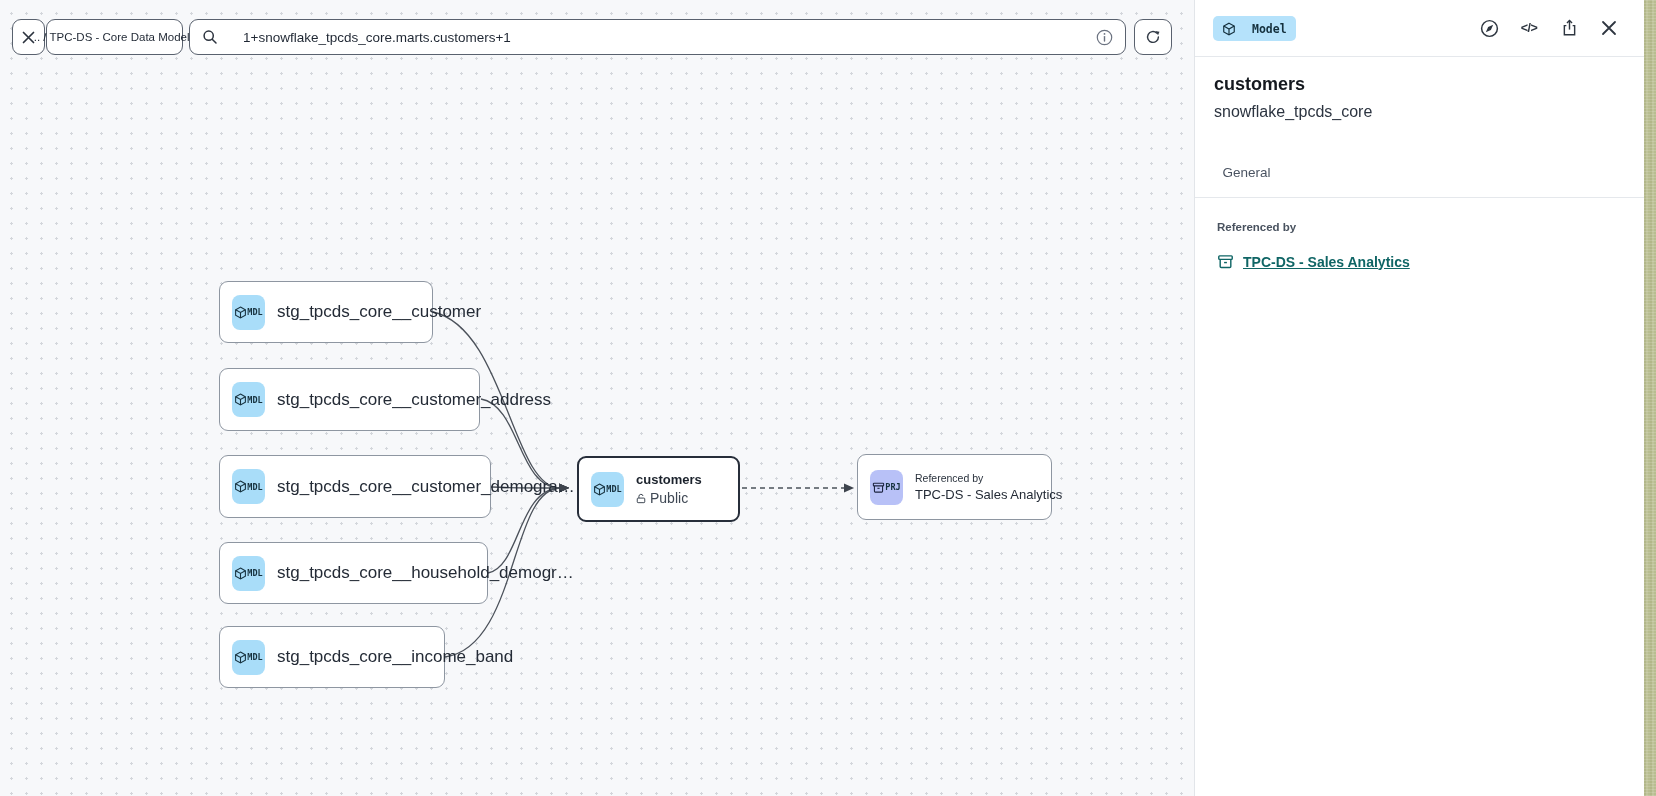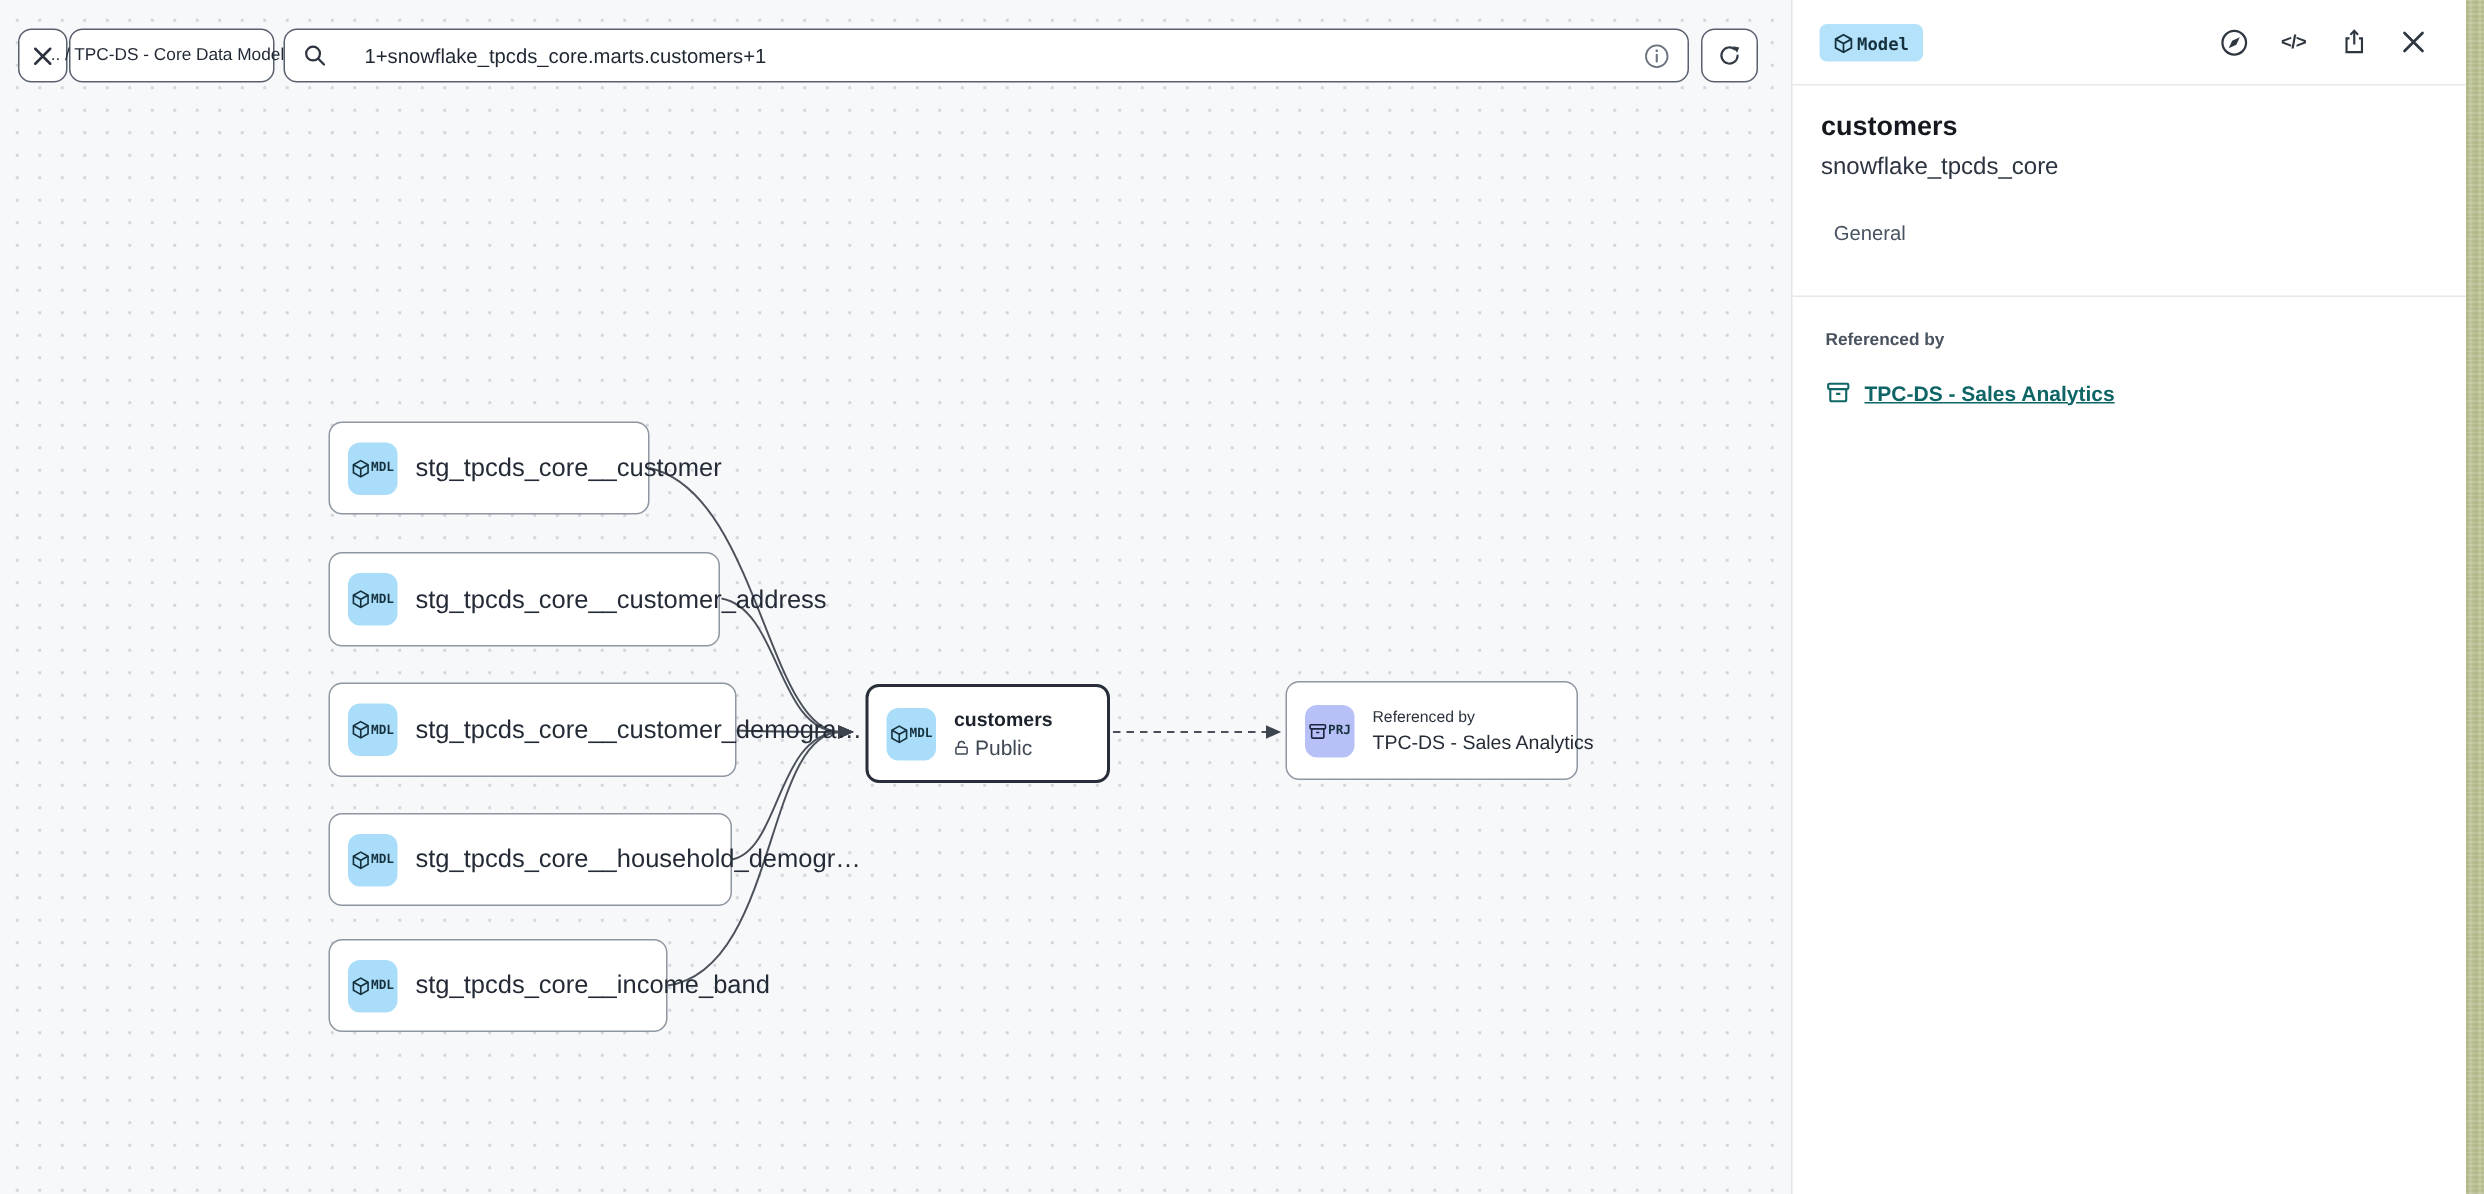--- a/index.html
+++ b/index.html
@@ -56,34 +56,34 @@
   .gnode .kicker { font-size:10.5px; color:#2a323d; }
 
   
   #panel {
     position:absolute; left:1194px; top:0; width:450px; height:796px;
     background:#fff; border-left:1px solid #e2e5e9;
   }
   #panel-head { position:relative; height:57px; border-bottom:1px solid #e5e8ec; }
   #model-badge {
     position:absolute; left:18px; top:16px; height:25px; padding:0 9px;
-    background:#b5e2fb; border-radius:5px; display:flex; align-items:center; gap:2px;
+    background:#b5e2fb; border-radius:5px; display:flex; align-items:center; gap:16px;
     font-family:"DejaVu Sans Mono", monospace; font-size:11.5px; font-weight:bold; color:#14303d;
   }
   .head-actions { position:absolute; right:22px; top:15px; display:flex; gap:14px; align-items:center; }
   .icon-btn { width:26px; height:26px; display:flex; align-items:center; justify-content:center; cursor:pointer; color:#2e3640; }
   .icon-btn svg { display:block; }
   .code-glyph { font-size:12.5px; font-weight:bold; letter-spacing:-0.5px; color:#2e3640; }
 
   #panel-title { position:absolute; left:19px; top:74px; font-size:18px; font-weight:700; color:#15191f; }
   #panel-subtitle { position:absolute; left:19px; top:103px; font-size:16px; color:#2c3440; }
 
   #tabs { position:absolute; left:0; top:148px; width:100%; height:50px; border-bottom:1px solid #e5e8ec; display:flex; }
   .tab {
-    position:relative; height:100%; display:flex; align-items:flex-start; justify-content:center;
+    position:relative; height:100%; display:flex; align-items:center; justify-content:center;
     gap:8px; font-size:13.5px; color:#4a5361; cursor:pointer;
   }
   .tab.general { width:103px; margin-left:0; }
   .tab.rel { width:166px; color:#0d6868; font-weight:700; }
   .tab.rel .underline { position:absolute; left:0; right:0; bottom:-1px; height:3px; background:#0d6868; }
   .count-pill {
     min-width:23px; height:17px; border-radius:9px; background:#0d6868; color:#fff;
     font-size:10.5px; font-weight:700; display:flex; align-items:center; justify-content:center;
   }
   #section-label { position:absolute; left:22px; top:221px; font-size:11.5px; font-weight:700; color:#49525f; }

